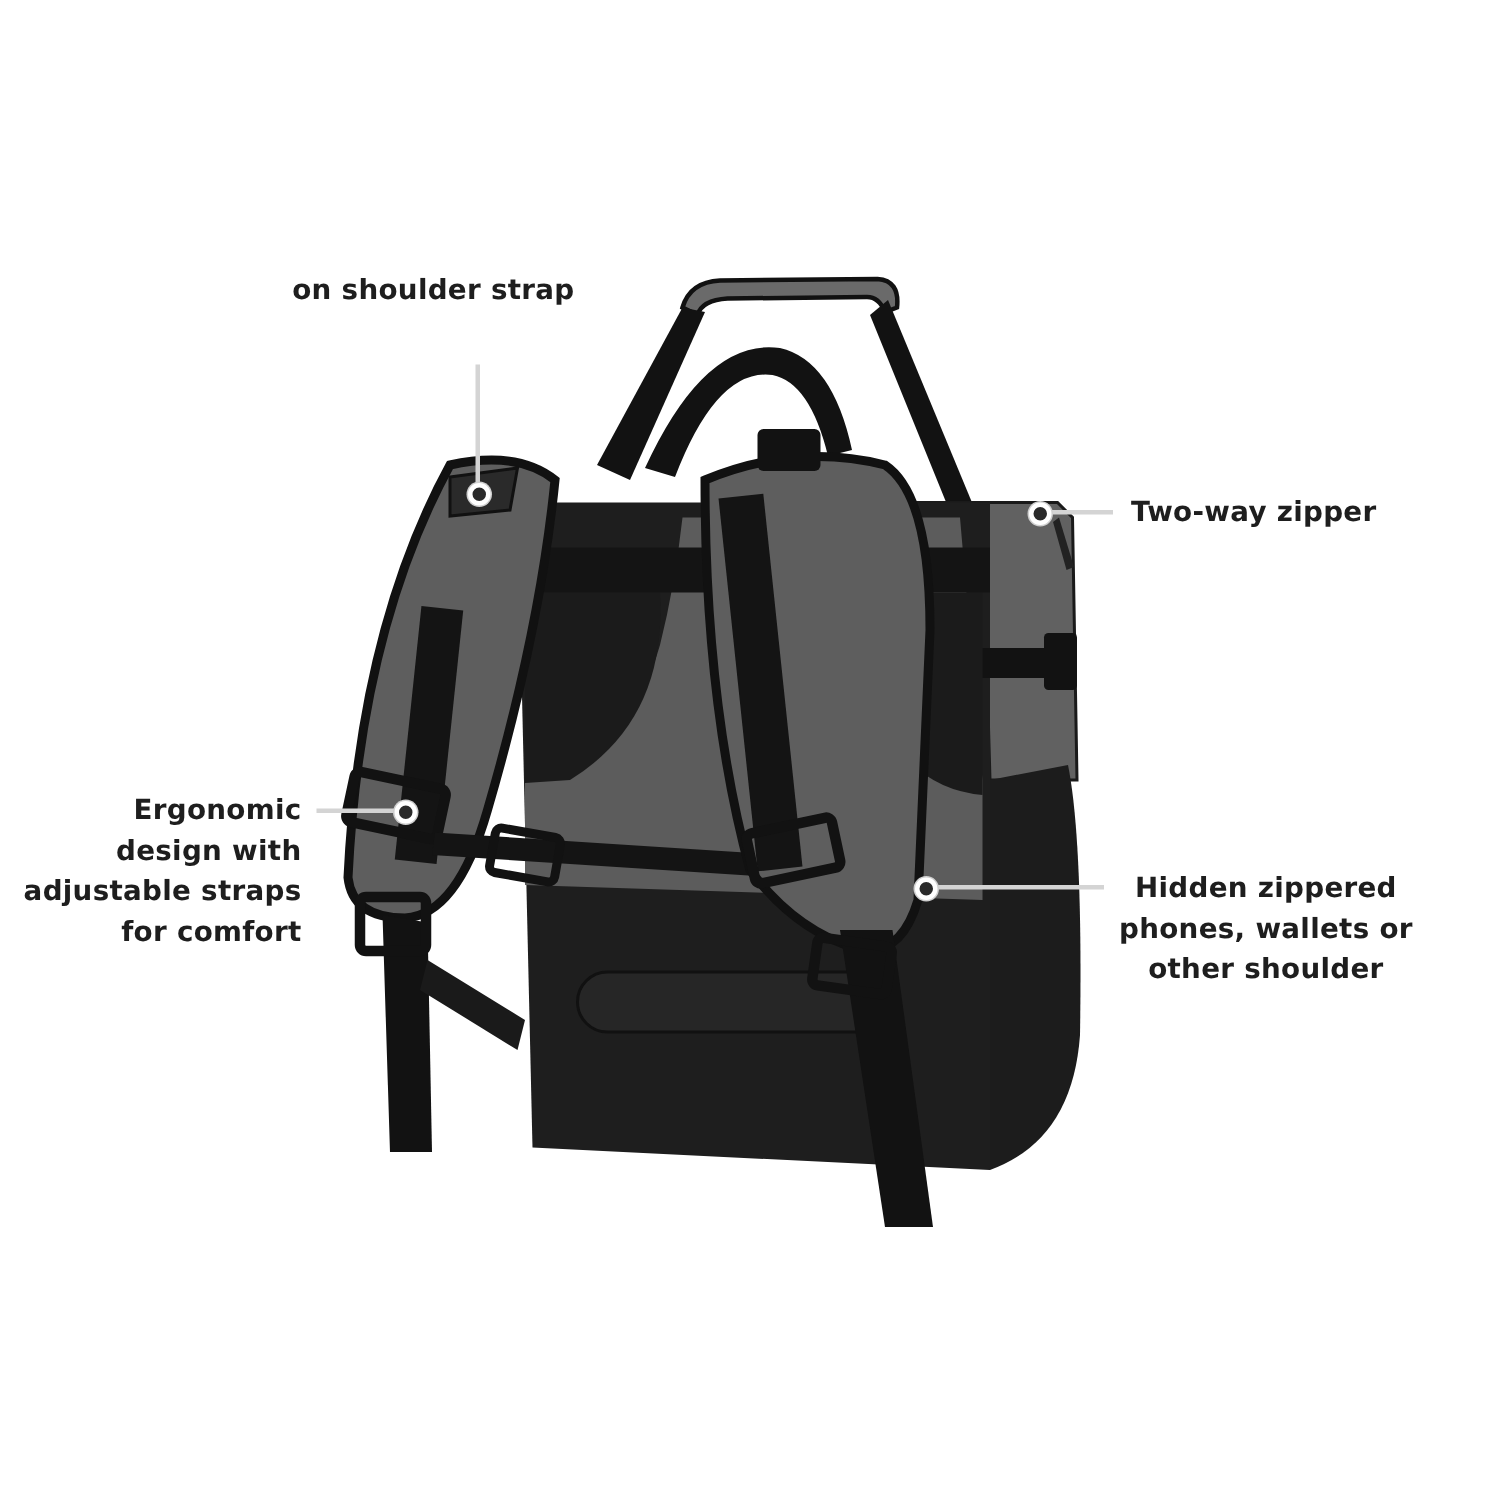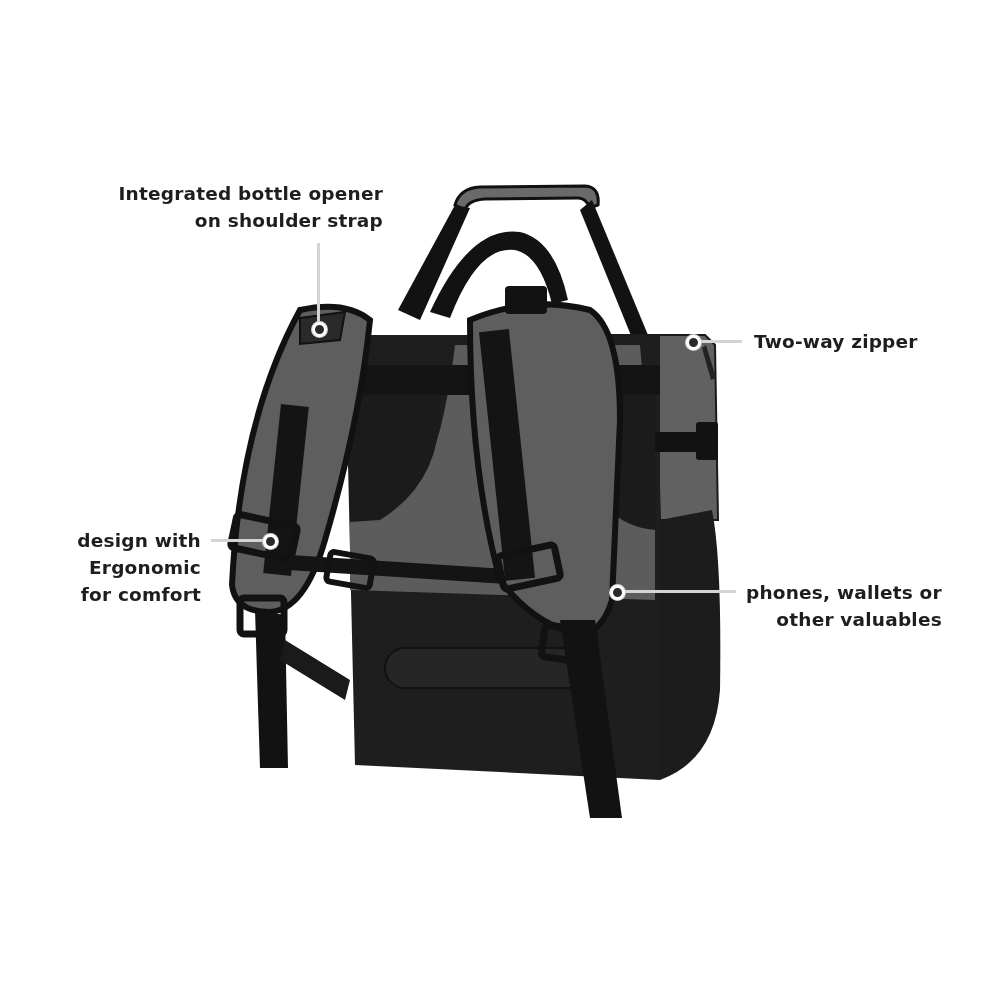--- a/index.html
+++ b/index.html
@@ -1,20 +1,20 @@
 <!DOCTYPE html>
 <html><head>
 <meta charset="utf-8">
 <style>
   html, body { margin:0; padding:0; background:#ffffff; }
   body { width:1000px; height:1000px; position:relative; overflow:hidden; font-family:"DejaVu Sans", sans-serif; }
   .callout-text { position:absolute; color:#1e1e1e; font-weight:bold; font-size:18.5px; line-height:27px; letter-spacing:0.2px; }
   .callout-text span { display:block; }
   .right-align { text-align:right; }
-  .left-align { text-align:right; }
+  .left-align { text-align:center; }
   .line { position:absolute; background:#d4d4d4; }
   .dot { position:absolute; width:9px; height:9px; border-radius:50%; border:3px solid #ffffff; background:#2a2a2a; box-shadow:0 0 0 1px #cfcfcf; }
   #illustration { position:absolute; left:0; top:0; width:1000px; height:1000px; }
 </style>
 </head>
 <body>
 
 <svg id="illustration" viewBox="0 0 1000 1000" xmlns="http://www.w3.org/2000/svg">
 
   <path d="M455 205 Q460 188 480 187 L585 186 Q600 187 598 205 L590 208 Q586 198 578 198 L485 199 Q468 200 465 210 Z" fill="#6a6a6a" stroke="#111" stroke-width="3"></path>
@@ -57,38 +57,39 @@
   <path d="M560 620 L595 620 L622 818 L590 818 Z" fill="#121212"></path>
   <rect x="543" y="628" width="50" height="32" rx="4" fill="none" stroke="#121212" stroke-width="7" transform="rotate(8 568 644)"></rect>
 
   <rect x="696" y="422" width="22" height="38" rx="3" fill="#121212"></rect>
   <rect x="655" y="432" width="45" height="20" fill="#121212"></rect>
 
   <path d="M706 345 L716 378 L711 380 L702 348 Z" fill="#222"></path>
 </svg>
 
 <div class="callout-text right-align" style="right:617px; top:180px;">
-  <span>Integrated bottle opener</span>
   <span>on shoulder strap</span>
 </div>
 <div class="line" style="left:317px; top:243px; width:3px; height:80px;"></div>
 <div class="dot" style="left:312px; top:322px;"></div>
 
 <div class="callout-text left-align" style="left:754px; top:328px;">
   <span>Two-way zipper</span>
 </div>
 <div class="line" style="left:696px; top:340px; width:46px; height:3px;"></div>
 <div class="dot" style="left:686px; top:335px;"></div>
 
 <div class="callout-text right-align" style="right:799px; top:527px;">
+  <span>Ergonomic</span>
   <span>design with</span>
-  <span>Ergonomic</span>
+  <span>adjustable straps</span>
   <span>for comfort</span>
 </div>
 <div class="line" style="left:211px; top:539px; width:55px; height:3px;"></div>
 <div class="dot" style="left:263px; top:534px;"></div>
 
 <div class="callout-text left-align" style="left:746px; top:579px;">
+  <span>Hidden zippered</span>
   <span>phones, wallets or</span>
-  <span>other valuables</span>
+  <span>other shoulder</span>
 </div>
 <div class="line" style="left:622px; top:590px; width:114px; height:3px;"></div>
 <div class="dot" style="left:610px; top:585px;"></div>
 
 </body></html>

